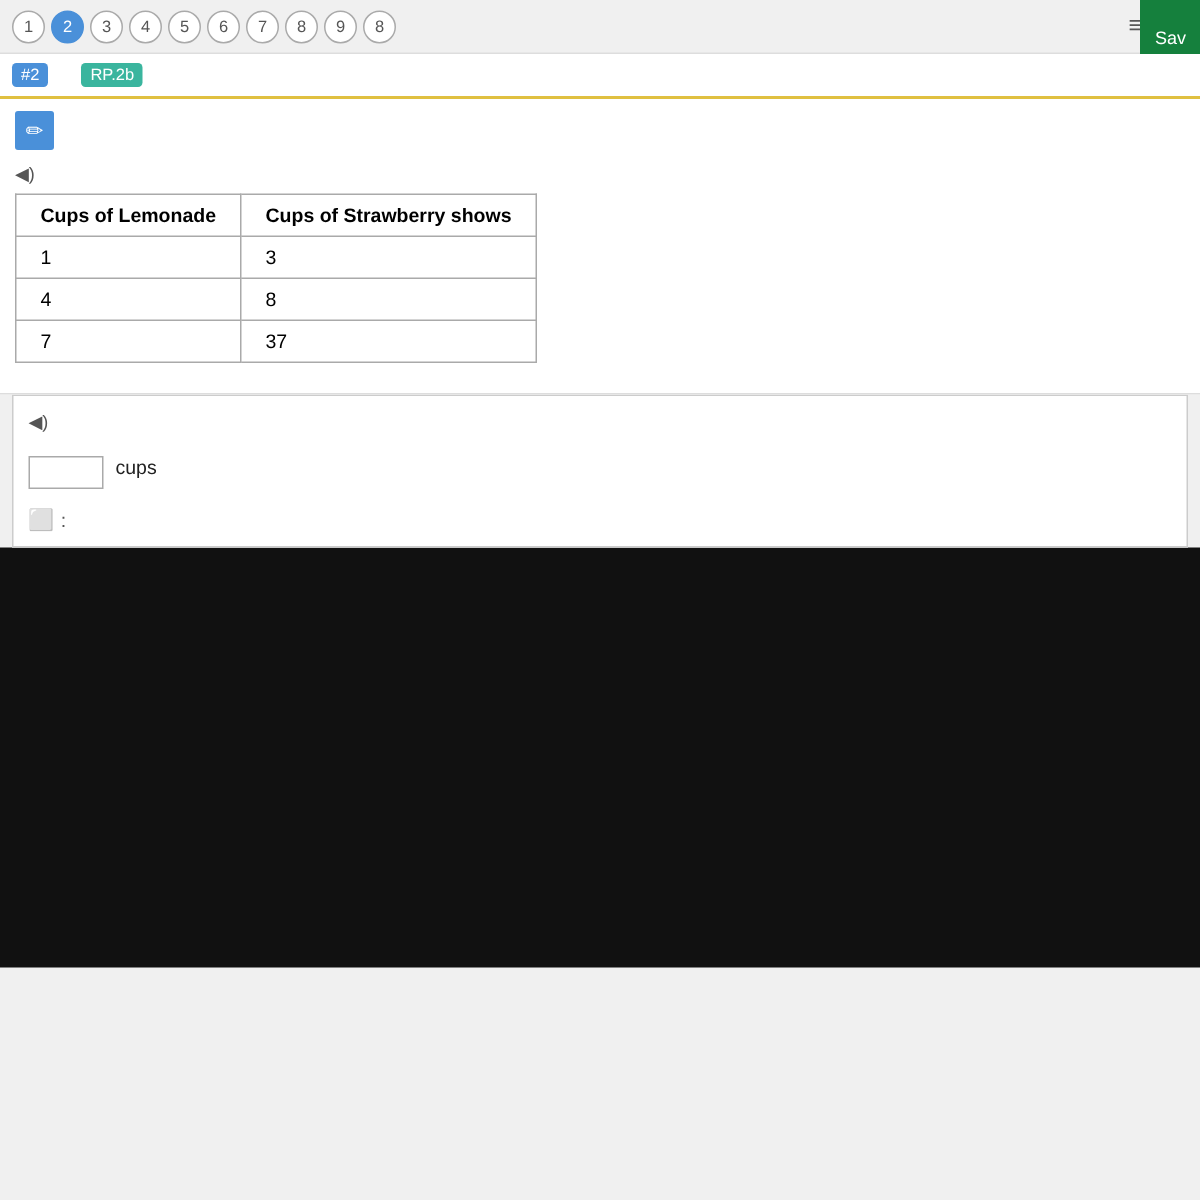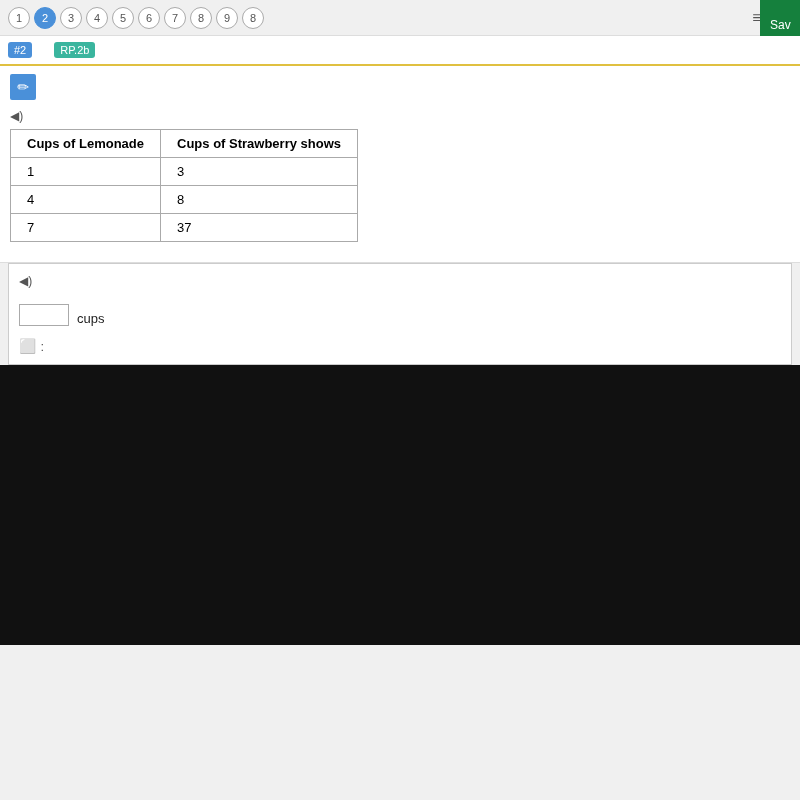--- a/index.html
+++ b/index.html
@@ -163,21 +163,21 @@
     .answer-prompt {
       display: flex;
       align-items: center;
       gap: 6px;
       font-size: 13px;
       color: #222;
       margin-bottom: 10px;
     }
     .answer-row {
       display: flex;
-      align-items: flex-end;
+      align-items: flex-start;
       gap: 8px;
       margin-bottom: 12px;
     }
     .answer-input {
       width: 50px;
       height: 22px;
       border: 1px solid #aaa;
       font-size: 13px;
       padding: 2px 4px;
     }

